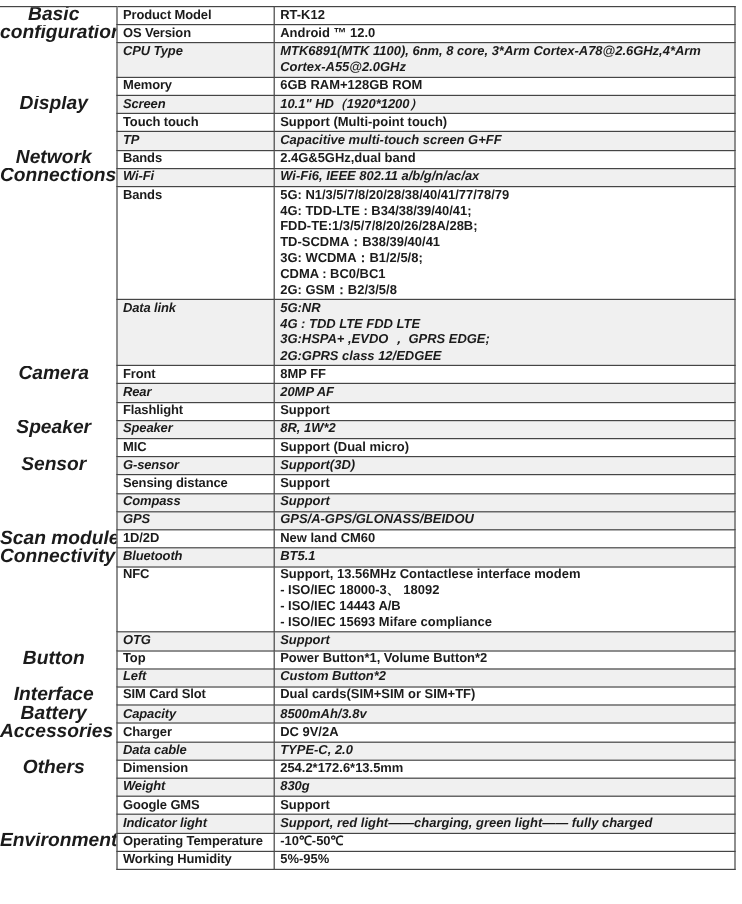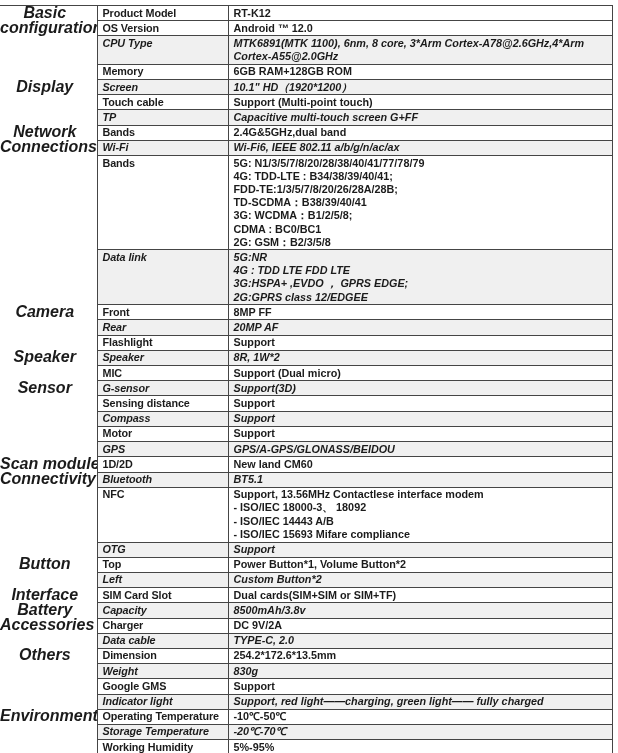--- a/index.html
+++ b/index.html
@@ -91,21 +91,21 @@
     <td class="prop">Memory</td>
     <td class="val">6GB RAM+128GB ROM</td>
   </tr>
         <tr class="shaded">
     <td class="cat">Display</td>
     <td class="prop">Screen</td>
     <td class="val">10.1" HD（1920*1200）</td>
   </tr>
         <tr>
     <td class="cat"></td>
-    <td class="prop">Touch cable</td>
+    <td class="prop">Touch touch</td>
     <td class="val">Support (Multi-point touch)</td>
   </tr>
         <tr class="shaded">
     <td class="cat"></td>
     <td class="prop">TP</td>
     <td class="val">Capacitive multi-touch screen G+FF</td>
   </tr>
         <tr>
     <td class="cat">Network</td>
     <td class="prop">Bands</td>
@@ -168,25 +168,20 @@
         <tr>
     <td class="cat"></td>
     <td class="prop">Sensing distance</td>
     <td class="val">Support</td>
   </tr>
         <tr class="shaded">
     <td class="cat"></td>
     <td class="prop">Compass</td>
     <td class="val">Support</td>
   </tr>
-        <tr>
-    <td class="cat"></td>
-    <td class="prop">Motor</td>
-    <td class="val">Support</td>
-  </tr>
         <tr class="shaded">
     <td class="cat"></td>
     <td class="prop">GPS</td>
     <td class="val">GPS/A-GPS/GLONASS/BEIDOU</td>
   </tr>
         <tr>
     <td class="cat">Scan module</td>
     <td class="prop">1D/2D</td>
     <td class="val">New land CM60</td>
   </tr>
@@ -256,25 +251,20 @@
         <tr class="shaded">
     <td class="cat"></td>
     <td class="prop">Indicator light</td>
     <td class="val">Support, red light——charging, green light—— fully charged</td>
   </tr>
         <tr>
     <td class="cat">Environment</td>
     <td class="prop">Operating Temperature</td>
     <td class="val">-10℃-50℃</td>
   </tr>
-        <tr class="shaded">
-    <td class="cat"></td>
-    <td class="prop">Storage Temperature</td>
-    <td class="val">-20℃-70℃</td>
-  </tr>
         <tr>
     <td class="cat"></td>
     <td class="prop">Working Humidity</td>
     <td class="val">5%-95%</td>
   </tr>
       </tbody>
   </table>
 </div>
 
 </body></html>

